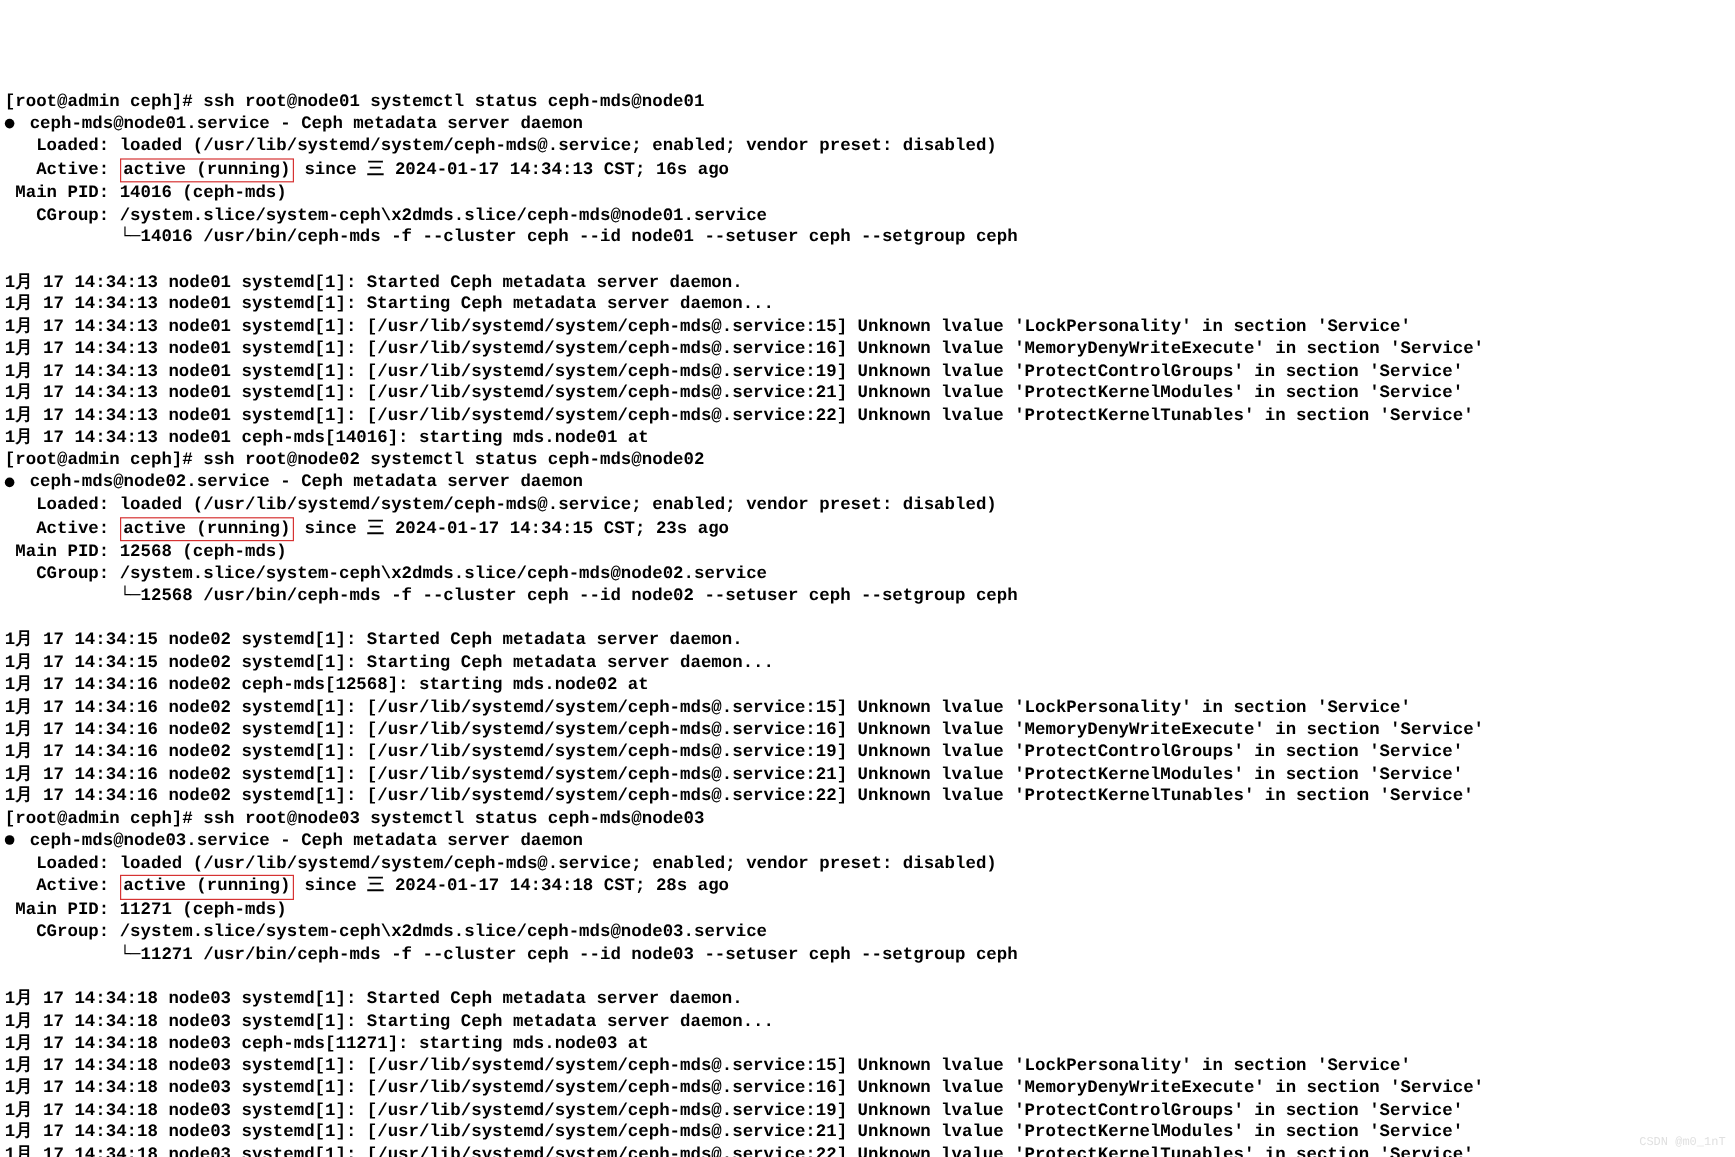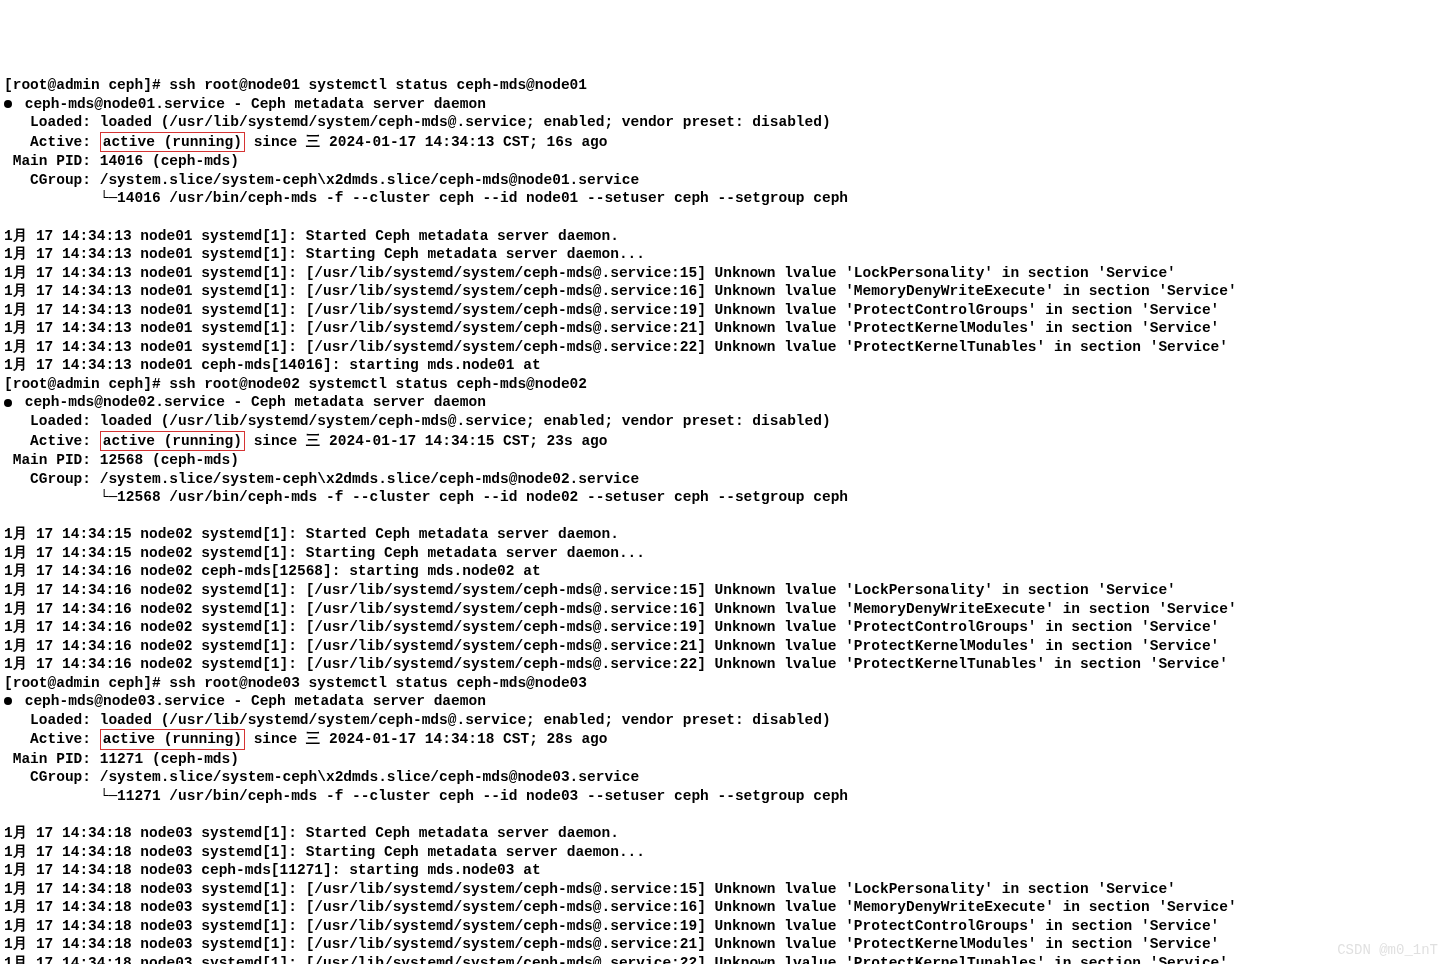--- a/index.html
+++ b/index.html
@@ -29,21 +29,21 @@
       background: #000;
       border-radius: 50%;
       margin-right: 4px;
       vertical-align: middle;
     }
     .watermark {
       position: fixed;
       bottom: 4px;
       right: 8px;
       color: #cccccc;
-      font-size: 14px;
+      font-size: 10px;
       opacity: 0.6;
     }
   </style>
 </head>
 <body>
 
 
 
 <div id="terminal"><div class="line">[root@admin ceph]# ssh root@node01 systemctl status ceph-mds@node01</div><div class="line"><span class="bullet"></span> ceph-mds@node01.service - Ceph metadata server daemon</div><div class="line">   Loaded: loaded (/usr/lib/systemd/system/ceph-mds@.service; enabled; vendor preset: disabled)</div><div class="line">   Active: <span class="highlight">active (running)</span> since 三 2024-01-17 14:34:13 CST; 16s ago</div><div class="line"> Main PID: 14016 (ceph-mds)</div><div class="line">   CGroup: /system.slice/system-ceph\x2dmds.slice/ceph-mds@node01.service</div><div class="line">           └─14016 /usr/bin/ceph-mds -f --cluster ceph --id node01 --setuser ceph --setgroup ceph</div><div class="line"> </div><div class="line">1月 17 14:34:13 node01 systemd[1]: Started Ceph metadata server daemon.</div><div class="line">1月 17 14:34:13 node01 systemd[1]: Starting Ceph metadata server daemon...</div><div class="line">1月 17 14:34:13 node01 systemd[1]: [/usr/lib/systemd/system/ceph-mds@.service:15] Unknown lvalue 'LockPersonality' in section 'Service'</div><div class="line">1月 17 14:34:13 node01 systemd[1]: [/usr/lib/systemd/system/ceph-mds@.service:16] Unknown lvalue 'MemoryDenyWriteExecute' in section 'Service'</div><div class="line">1月 17 14:34:13 node01 systemd[1]: [/usr/lib/systemd/system/ceph-mds@.service:19] Unknown lvalue 'ProtectControlGroups' in section 'Service'</div><div class="line">1月 17 14:34:13 node01 systemd[1]: [/usr/lib/systemd/system/ceph-mds@.service:21] Unknown lvalue 'ProtectKernelModules' in section 'Service'</div><div class="line">1月 17 14:34:13 node01 systemd[1]: [/usr/lib/systemd/system/ceph-mds@.service:22] Unknown lvalue 'ProtectKernelTunables' in section 'Service'</div><div class="line">1月 17 14:34:13 node01 ceph-mds[14016]: starting mds.node01 at</div><div class="line">[root@admin ceph]# ssh root@node02 systemctl status ceph-mds@node02</div><div class="line"><span class="bullet"></span> ceph-mds@node02.service - Ceph metadata server daemon</div><div class="line">   Loaded: loaded (/usr/lib/systemd/system/ceph-mds@.service; enabled; vendor preset: disabled)</div><div class="line">   Active: <span class="highlight">active (running)</span> since 三 2024-01-17 14:34:15 CST; 23s ago</div><div class="line"> Main PID: 12568 (ceph-mds)</div><div class="line">   CGroup: /system.slice/system-ceph\x2dmds.slice/ceph-mds@node02.service</div><div class="line">           └─12568 /usr/bin/ceph-mds -f --cluster ceph --id node02 --setuser ceph --setgroup ceph</div><div class="line"> </div><div class="line">1月 17 14:34:15 node02 systemd[1]: Started Ceph metadata server daemon.</div><div class="line">1月 17 14:34:15 node02 systemd[1]: Starting Ceph metadata server daemon...</div><div class="line">1月 17 14:34:16 node02 ceph-mds[12568]: starting mds.node02 at</div><div class="line">1月 17 14:34:16 node02 systemd[1]: [/usr/lib/systemd/system/ceph-mds@.service:15] Unknown lvalue 'LockPersonality' in section 'Service'</div><div class="line">1月 17 14:34:16 node02 systemd[1]: [/usr/lib/systemd/system/ceph-mds@.service:16] Unknown lvalue 'MemoryDenyWriteExecute' in section 'Service'</div><div class="line">1月 17 14:34:16 node02 systemd[1]: [/usr/lib/systemd/system/ceph-mds@.service:19] Unknown lvalue 'ProtectControlGroups' in section 'Service'</div><div class="line">1月 17 14:34:16 node02 systemd[1]: [/usr/lib/systemd/system/ceph-mds@.service:21] Unknown lvalue 'ProtectKernelModules' in section 'Service'</div><div class="line">1月 17 14:34:16 node02 systemd[1]: [/usr/lib/systemd/system/ceph-mds@.service:22] Unknown lvalue 'ProtectKernelTunables' in section 'Service'</div><div class="line">[root@admin ceph]# ssh root@node03 systemctl status ceph-mds@node03</div><div class="line"><span class="bullet"></span> ceph-mds@node03.service - Ceph metadata server daemon</div><div class="line">   Loaded: loaded (/usr/lib/systemd/system/ceph-mds@.service; enabled; vendor preset: disabled)</div><div class="line">   Active: <span class="highlight">active (running)</span> since 三 2024-01-17 14:34:18 CST; 28s ago</div><div class="line"> Main PID: 11271 (ceph-mds)</div><div class="line">   CGroup: /system.slice/system-ceph\x2dmds.slice/ceph-mds@node03.service</div><div class="line">           └─11271 /usr/bin/ceph-mds -f --cluster ceph --id node03 --setuser ceph --setgroup ceph</div><div class="line"> </div><div class="line">1月 17 14:34:18 node03 systemd[1]: Started Ceph metadata server daemon.</div><div class="line">1月 17 14:34:18 node03 systemd[1]: Starting Ceph metadata server daemon...</div><div class="line">1月 17 14:34:18 node03 ceph-mds[11271]: starting mds.node03 at</div><div class="line">1月 17 14:34:18 node03 systemd[1]: [/usr/lib/systemd/system/ceph-mds@.service:15] Unknown lvalue 'LockPersonality' in section 'Service'</div><div class="line">1月 17 14:34:18 node03 systemd[1]: [/usr/lib/systemd/system/ceph-mds@.service:16] Unknown lvalue 'MemoryDenyWriteExecute' in section 'Service'</div><div class="line">1月 17 14:34:18 node03 systemd[1]: [/usr/lib/systemd/system/ceph-mds@.service:19] Unknown lvalue 'ProtectControlGroups' in section 'Service'</div><div class="line">1月 17 14:34:18 node03 systemd[1]: [/usr/lib/systemd/system/ceph-mds@.service:21] Unknown lvalue 'ProtectKernelModules' in section 'Service'</div><div class="line">1月 17 14:34:18 node03 systemd[1]: [/usr/lib/systemd/system/ceph-mds@.service:22] Unknown lvalue 'ProtectKernelTunables' in section 'Service'</div></div>
 

